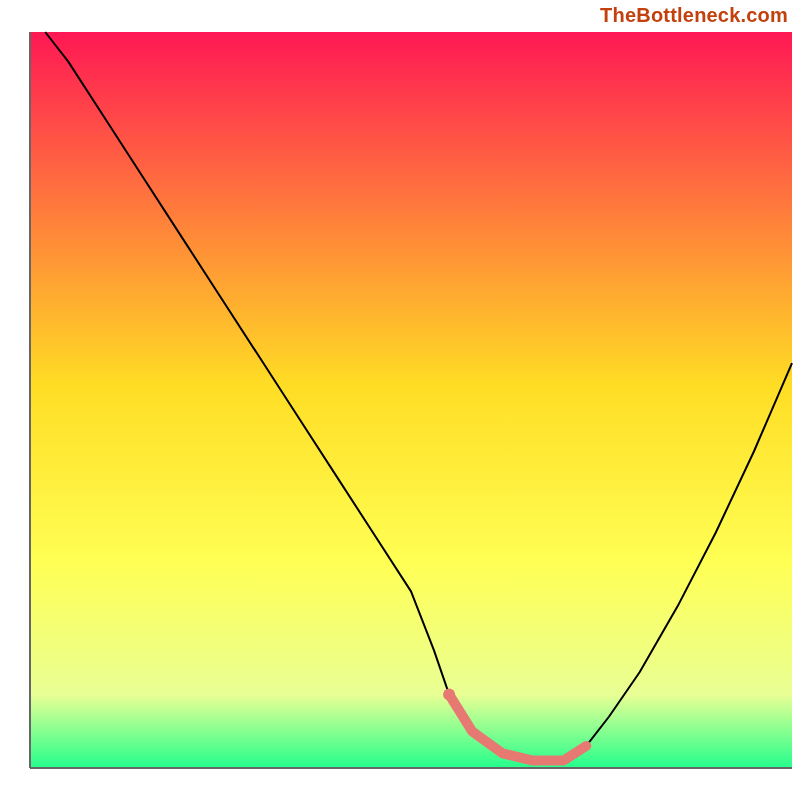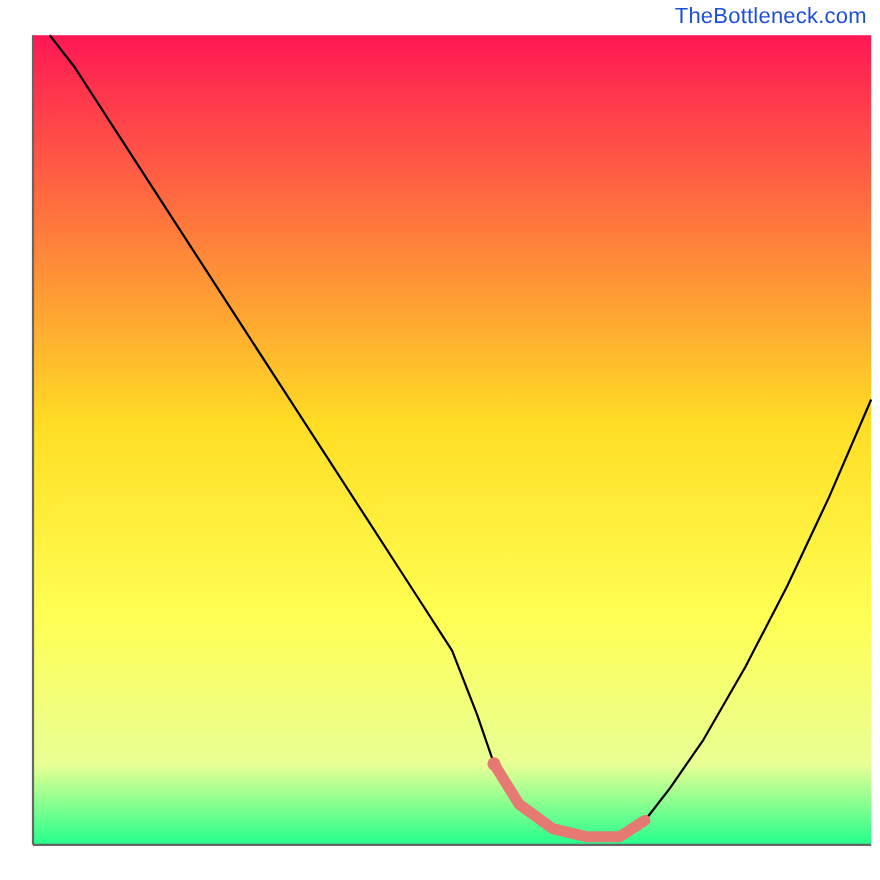--- a/index.html
+++ b/index.html
@@ -19,22 +19,22 @@
     display: block;
     position: absolute;
     top: 0;
     left: 0;
   }
   #watermark {
     position: absolute;
     top: 4px;
     right: 12px;
     font-size: 20px;
-    font-weight: 400;
-    color: #1d4ed8;
+    font-weight: 700;
+    color: #c2410c;
     letter-spacing: 0.2px;
     pointer-events: none;
   }
 </style>
 </head>
 <body>
 
 <div id="chart-container">
   <svg id="chart-svg" width="800" height="800">
       <defs>

